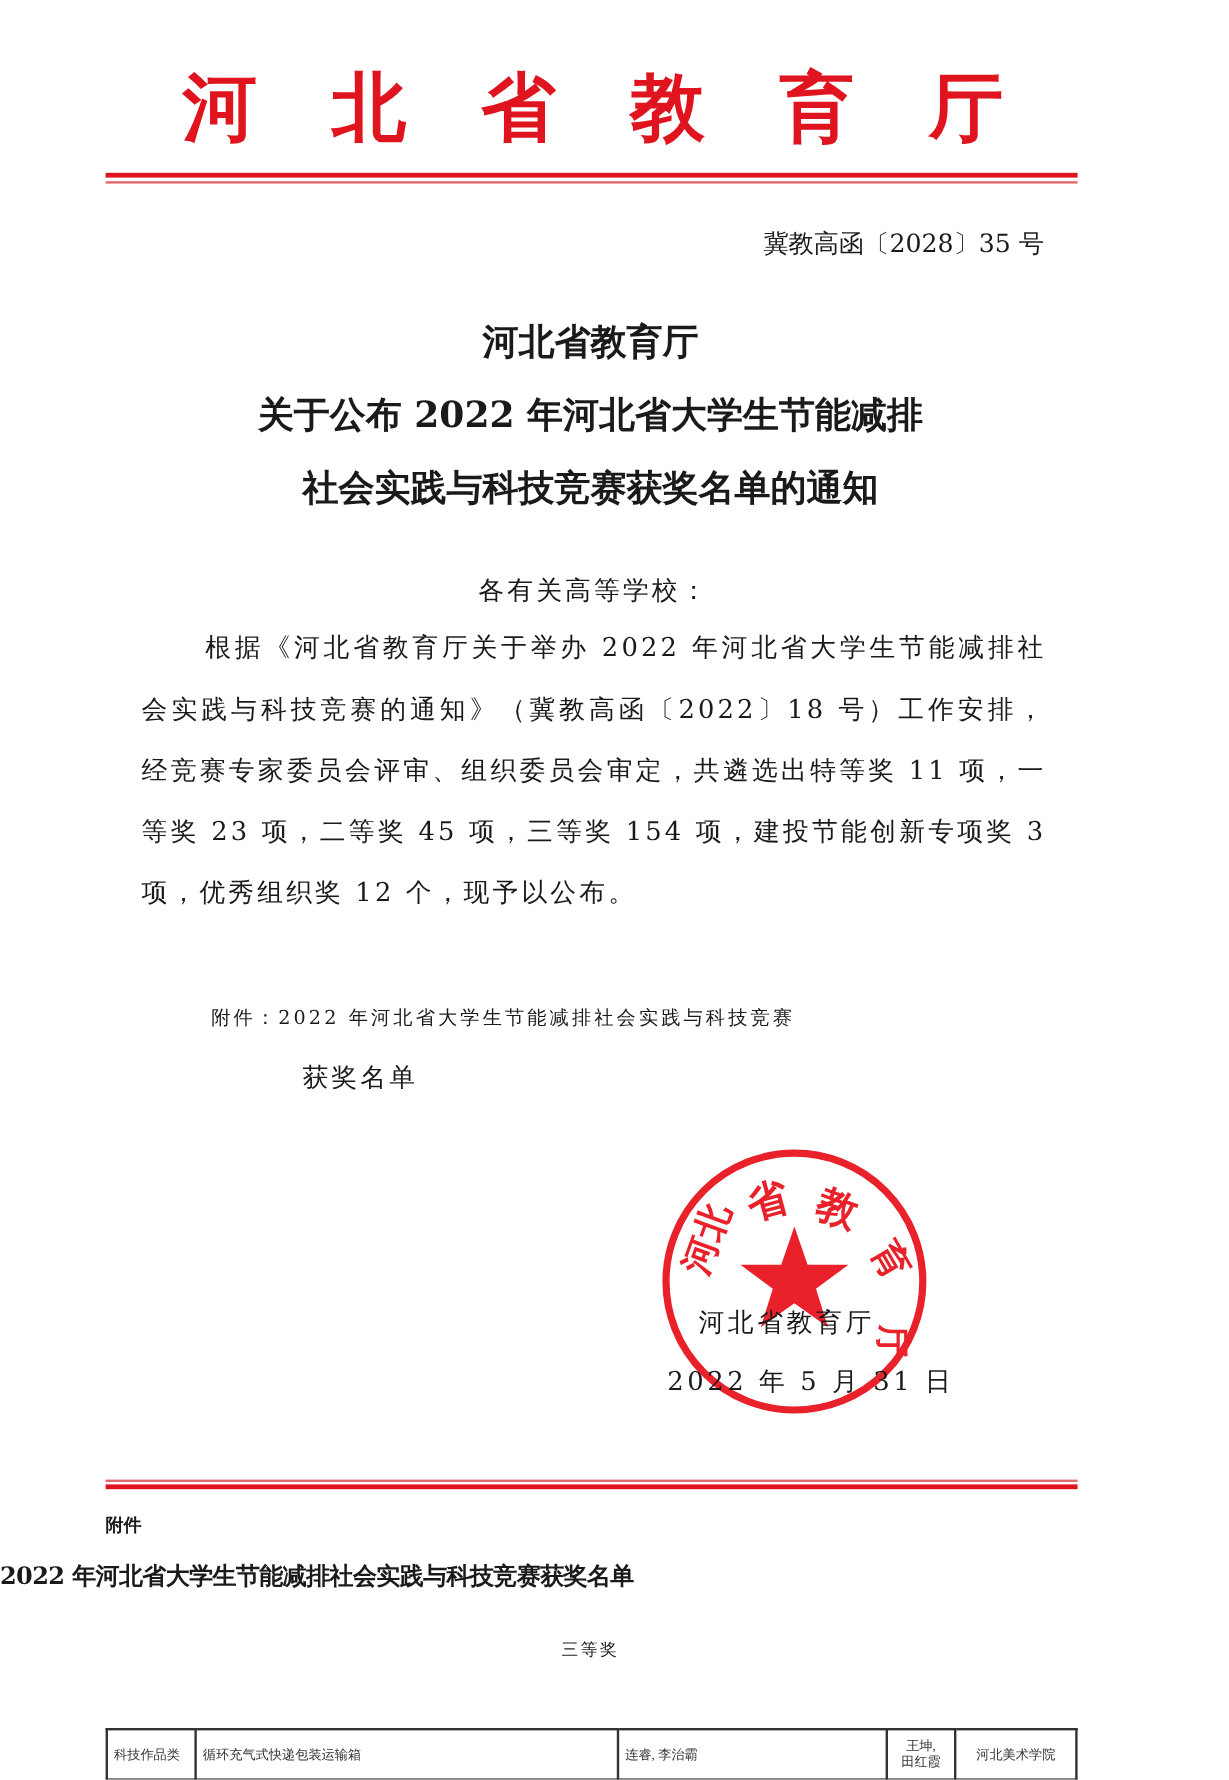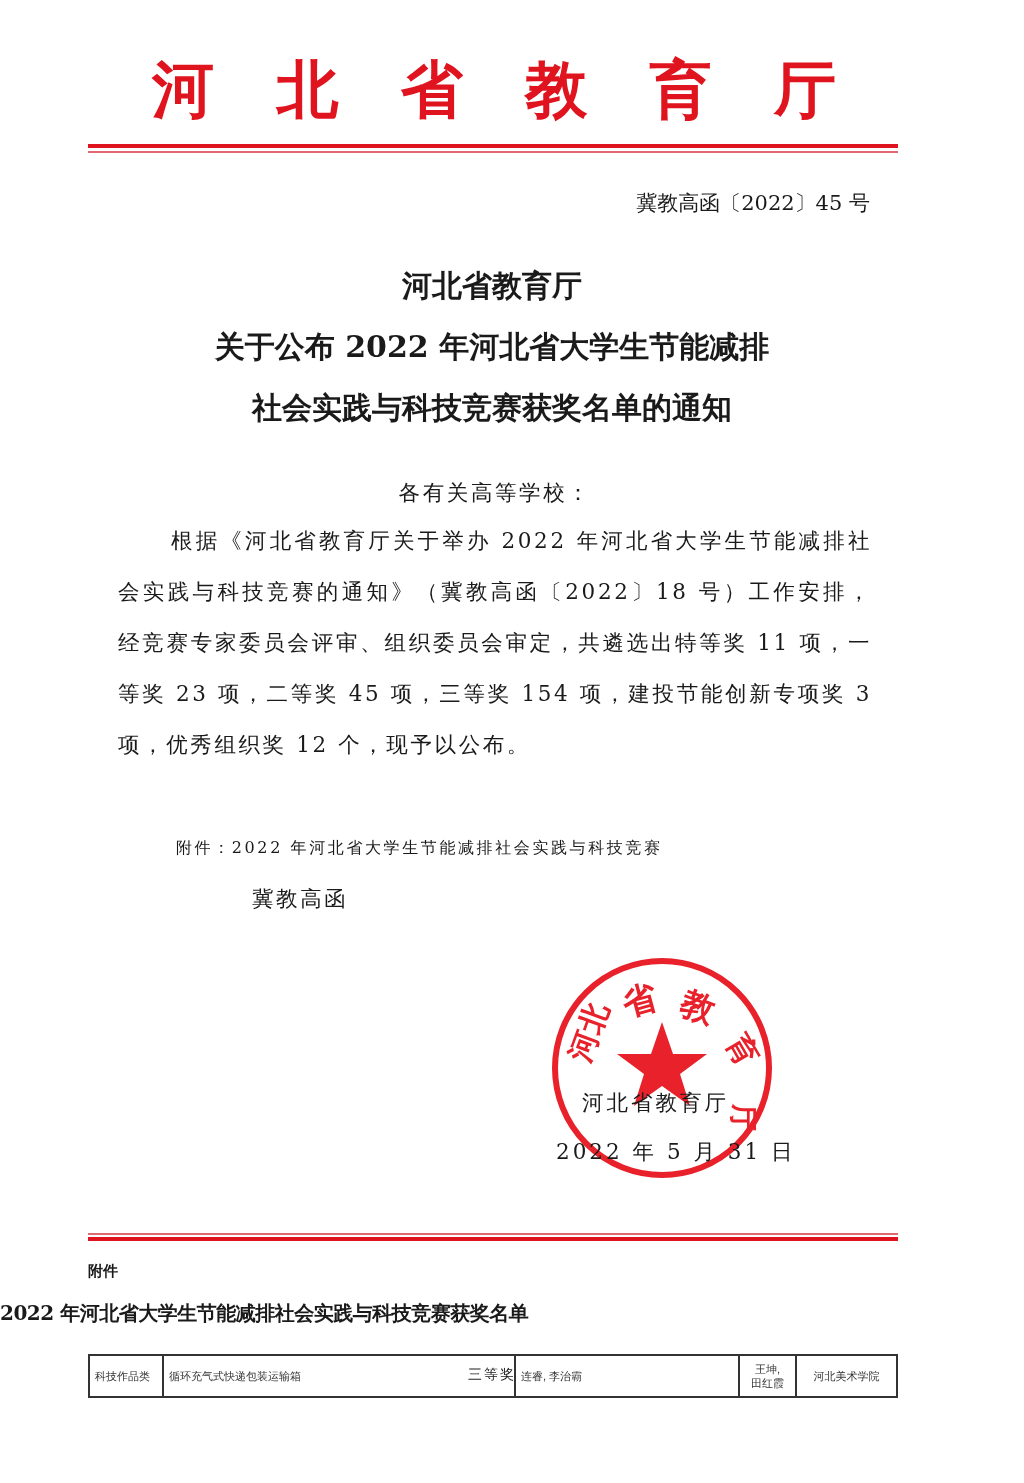--- a/index.html
+++ b/index.html
@@ -16,50 +16,50 @@
   .body-text { left:118px; width:754px; font-size:21.5px; letter-spacing:2.6px; line-height:51px; }
   .para { text-indent:53px; text-align:justify; text-align-last:left; }
   .attach-line { left:176px; font-size:16px; letter-spacing:2.6px; line-height:51px; }
   .attach-line2 { left:252px; font-size:21.5px; letter-spacing:2.6px; line-height:51px; }
   .seal { left:552px; top:958px; width:220px; height:220px; border:6px solid #e8212a; border-radius:50%; box-sizing:border-box; }
   .seal svg { position:absolute; left:0; top:0; }
   .sign { font-size:21.5px; letter-spacing:3px; line-height:34px; }
   .annex-label { left:88px; top:1262px; font-family:"DejaVu Sans", sans-serif; font-size:15px; font-weight:bold; }
   .annex-title { left:0; width:984px; text-align:left; top:1300px; font-size:20px; font-weight:bold; letter-spacing:-0.5px; }
   .award-level { left:0; width:984px; text-align:center; top:1366px; font-size:14px; letter-spacing:2px; }
-  table.list { position:absolute; left:88px; top:1354px; width:810px; border-collapse:collapse; font-family:Liberation Sans, sans-serif; font-size:11px; color:#333; }
+  table.list { position:absolute; left:88px; top:1440px; width:810px; border-collapse:collapse; font-family:Liberation Serif, serif; font-size:11px; color:#333; }
   table.list td { border:2px solid #333; height:40px; padding:0 5px; vertical-align:middle; }
   table.list td.c { text-align:center; }
 </style>
 </head>
 <body>
 
 <div class="abs masthead">
   <span>河</span>
   <span>北</span>
   <span>省</span>
   <span>教</span>
   <span>育</span>
   <span>厅</span>
 </div>
 <div class="abs rule-thick" style="top:144px;"></div>
 <div class="abs rule-thin" style="top:151px;"></div>
 
-<div class="abs docno">冀教高函〔2022〕45 号</div>
+<div class="abs docno">冀教高函〔2028〕35 号</div>
 
 <div class="abs title" style="top:258px;">河北省教育厅</div>
 <div class="abs title" style="top:319px;">关于公布 2022 年河北省大学生节能减排</div>
 <div class="abs title" style="top:380px;">社会实践与科技竞赛获奖名单的通知</div>
 
 <div class="abs body-text" style="top:467px;text-align:center;">各有关高等学校：</div>
 
 <div class="abs body-text para" style="top:515px;">根据《河北省教育厅关于举办 2022 年河北省大学生节能减排社会实践与科技竞赛的通知》（冀教高函〔2022〕18 号）工作安排，经竞赛专家委员会评审、组织委员会审定，共遴选出特等奖 11 项，一等奖 23 项，二等奖 45 项，三等奖 154 项，建投节能创新专项奖 3 项，优秀组织奖 12 个，现予以公布。</div>
 
 <div class="abs attach-line" style="top:822px;">附件：2022 年河北省大学生节能减排社会实践与科技竞赛</div>
-<div class="abs attach-line2" style="top:873px;">冀教高函</div>
+<div class="abs attach-line2" style="top:873px;">获奖名单</div>
 
 <div class="abs seal">
   <svg width="208" height="208" viewBox="0 0 208 208">
     <polygon points="104,58 115,90 149,90 122,110 132,142 104,122 76,142 86,110 59,90 93,90" fill="#e8212a"></polygon>
     <text x="30" y="100" fill="#e8212a" font-size="30" font-weight="bold" font-family="DejaVu Serif, serif" transform="rotate(-70 30 100)">河北</text>
     <text x="68" y="52" fill="#e8212a" font-size="34" font-weight="bold" font-family="DejaVu Serif, serif" transform="rotate(-15 68 52)">省</text>
     <text x="120" y="48" fill="#e8212a" font-size="34" font-weight="bold" font-family="DejaVu Serif, serif" transform="rotate(20 120 48)">教</text>
     <text x="168" y="78" fill="#e8212a" font-size="30" font-weight="bold" font-family="DejaVu Serif, serif" transform="rotate(60 168 78)">育</text>
     <text x="176" y="140" fill="#e8212a" font-size="28" font-weight="bold" font-family="DejaVu Serif, serif" transform="rotate(90 176 140)">厅</text>
   </svg>

